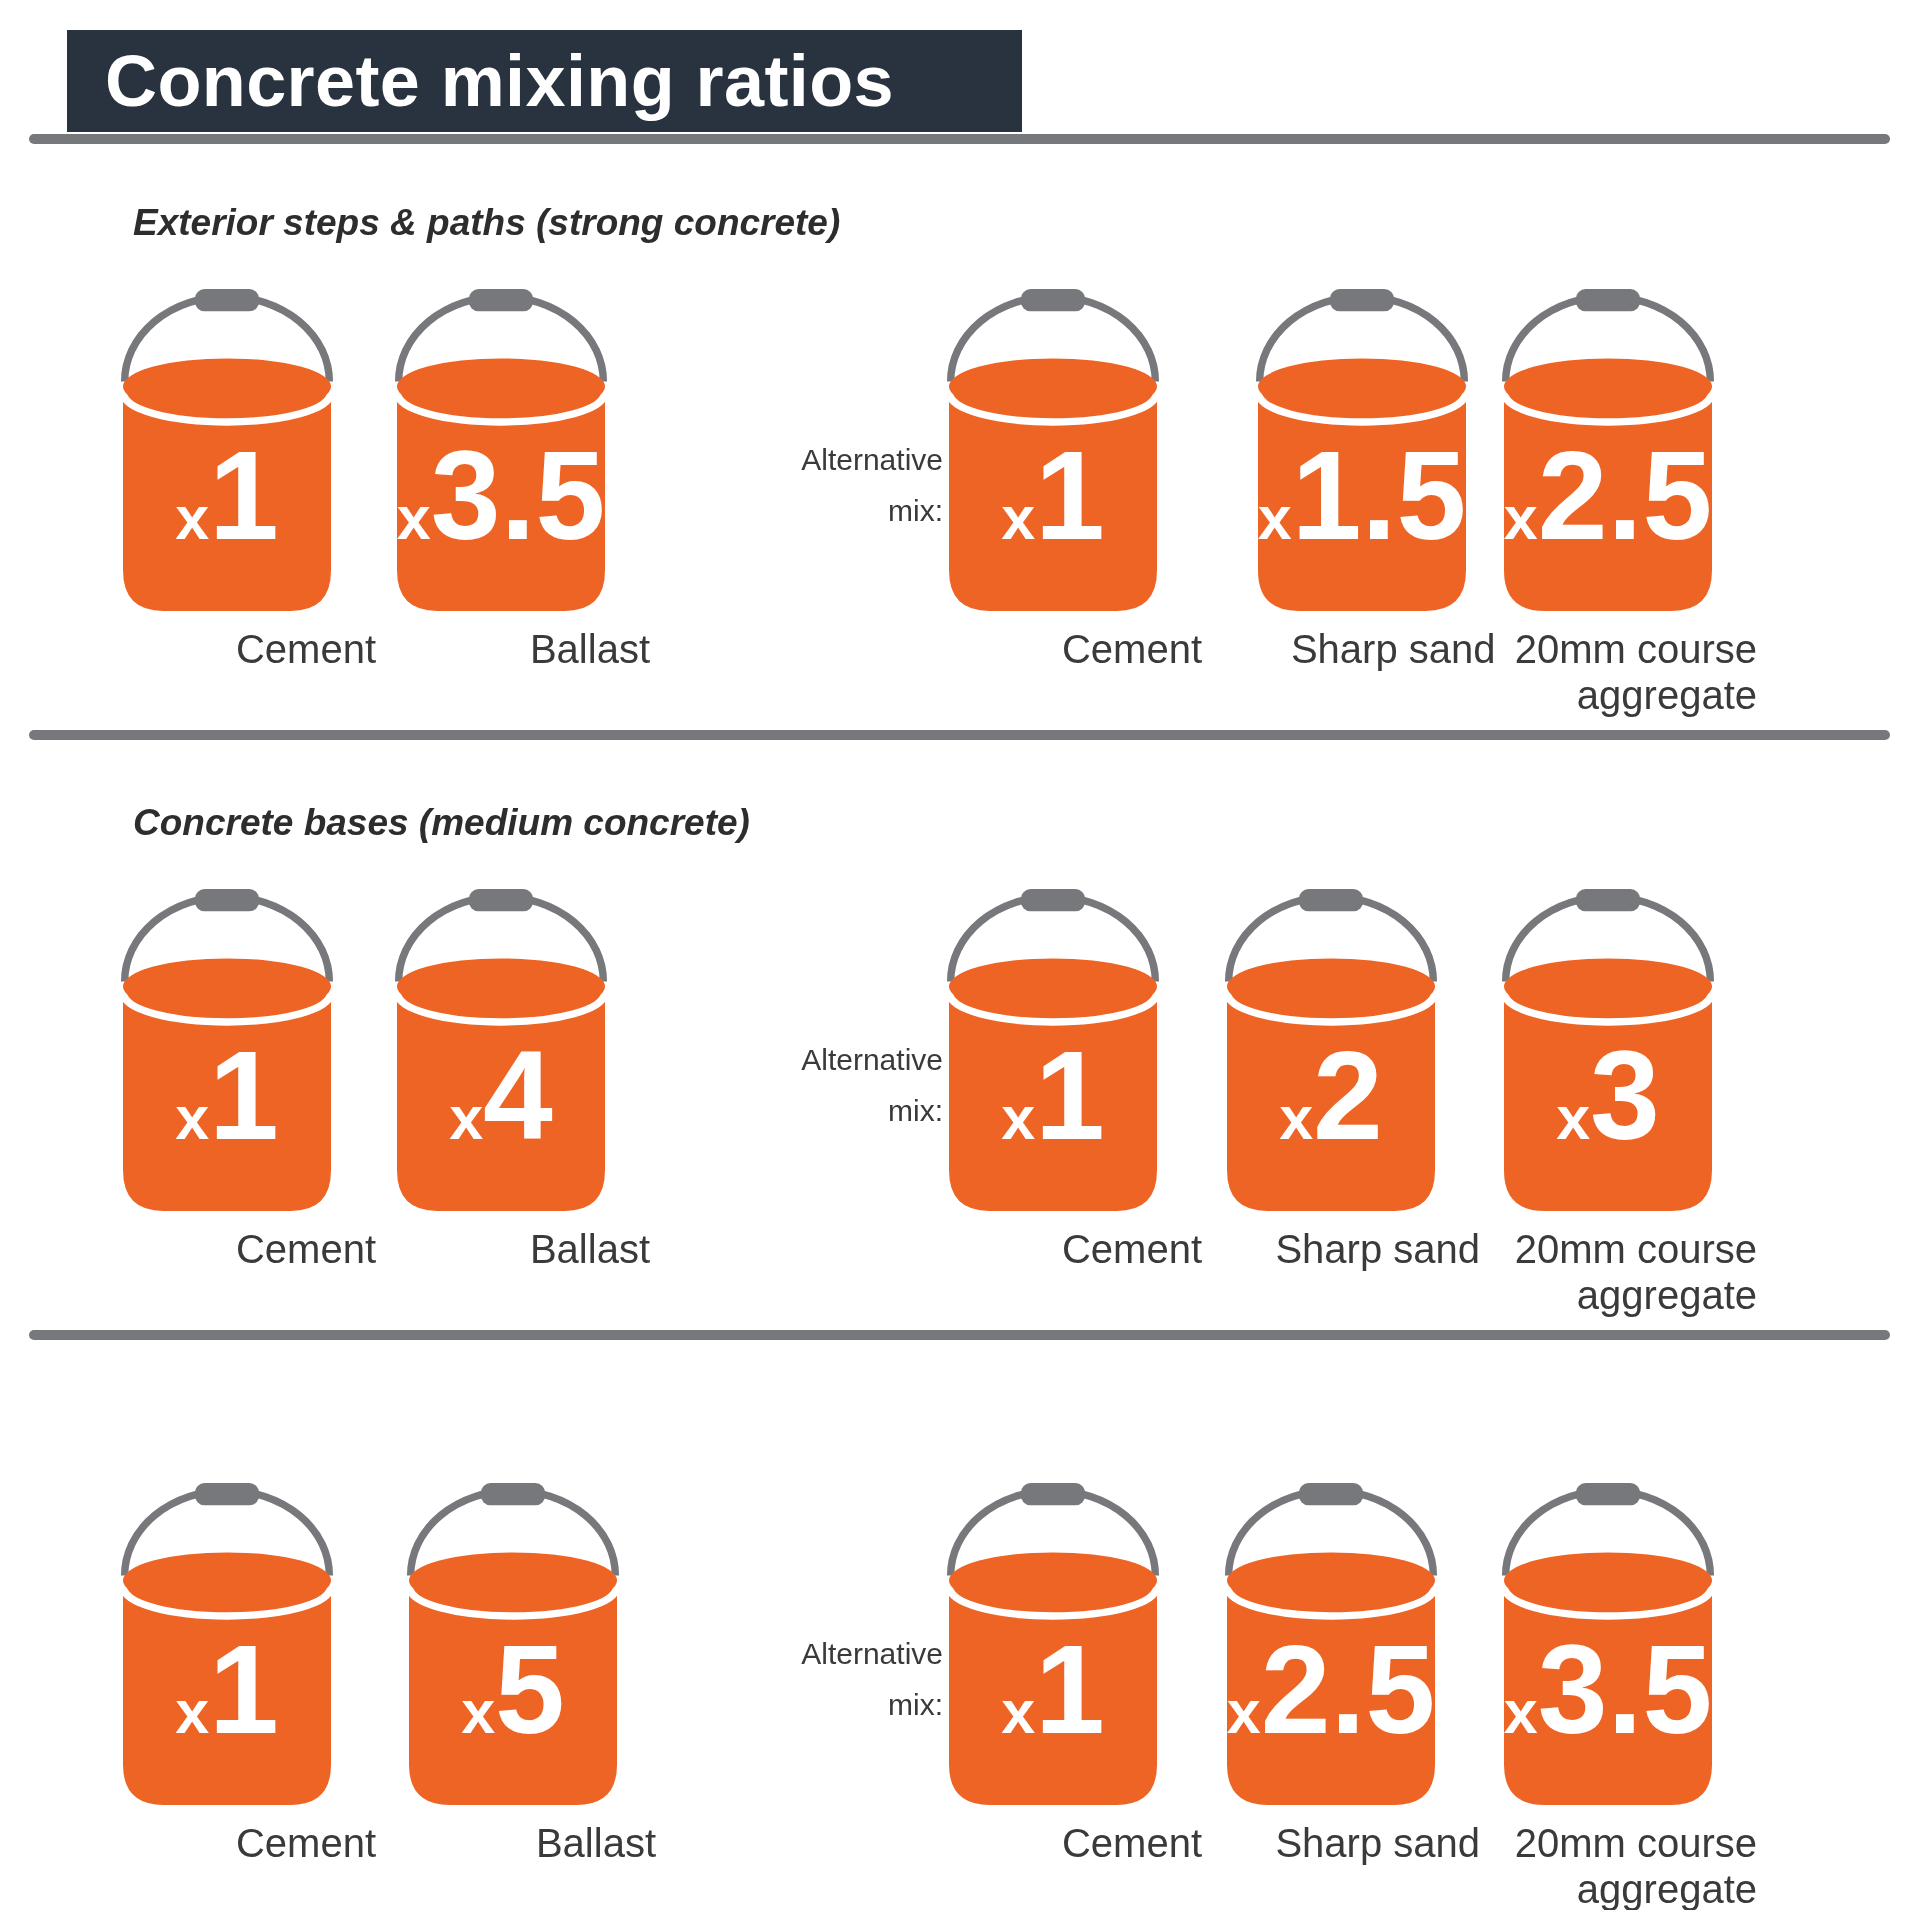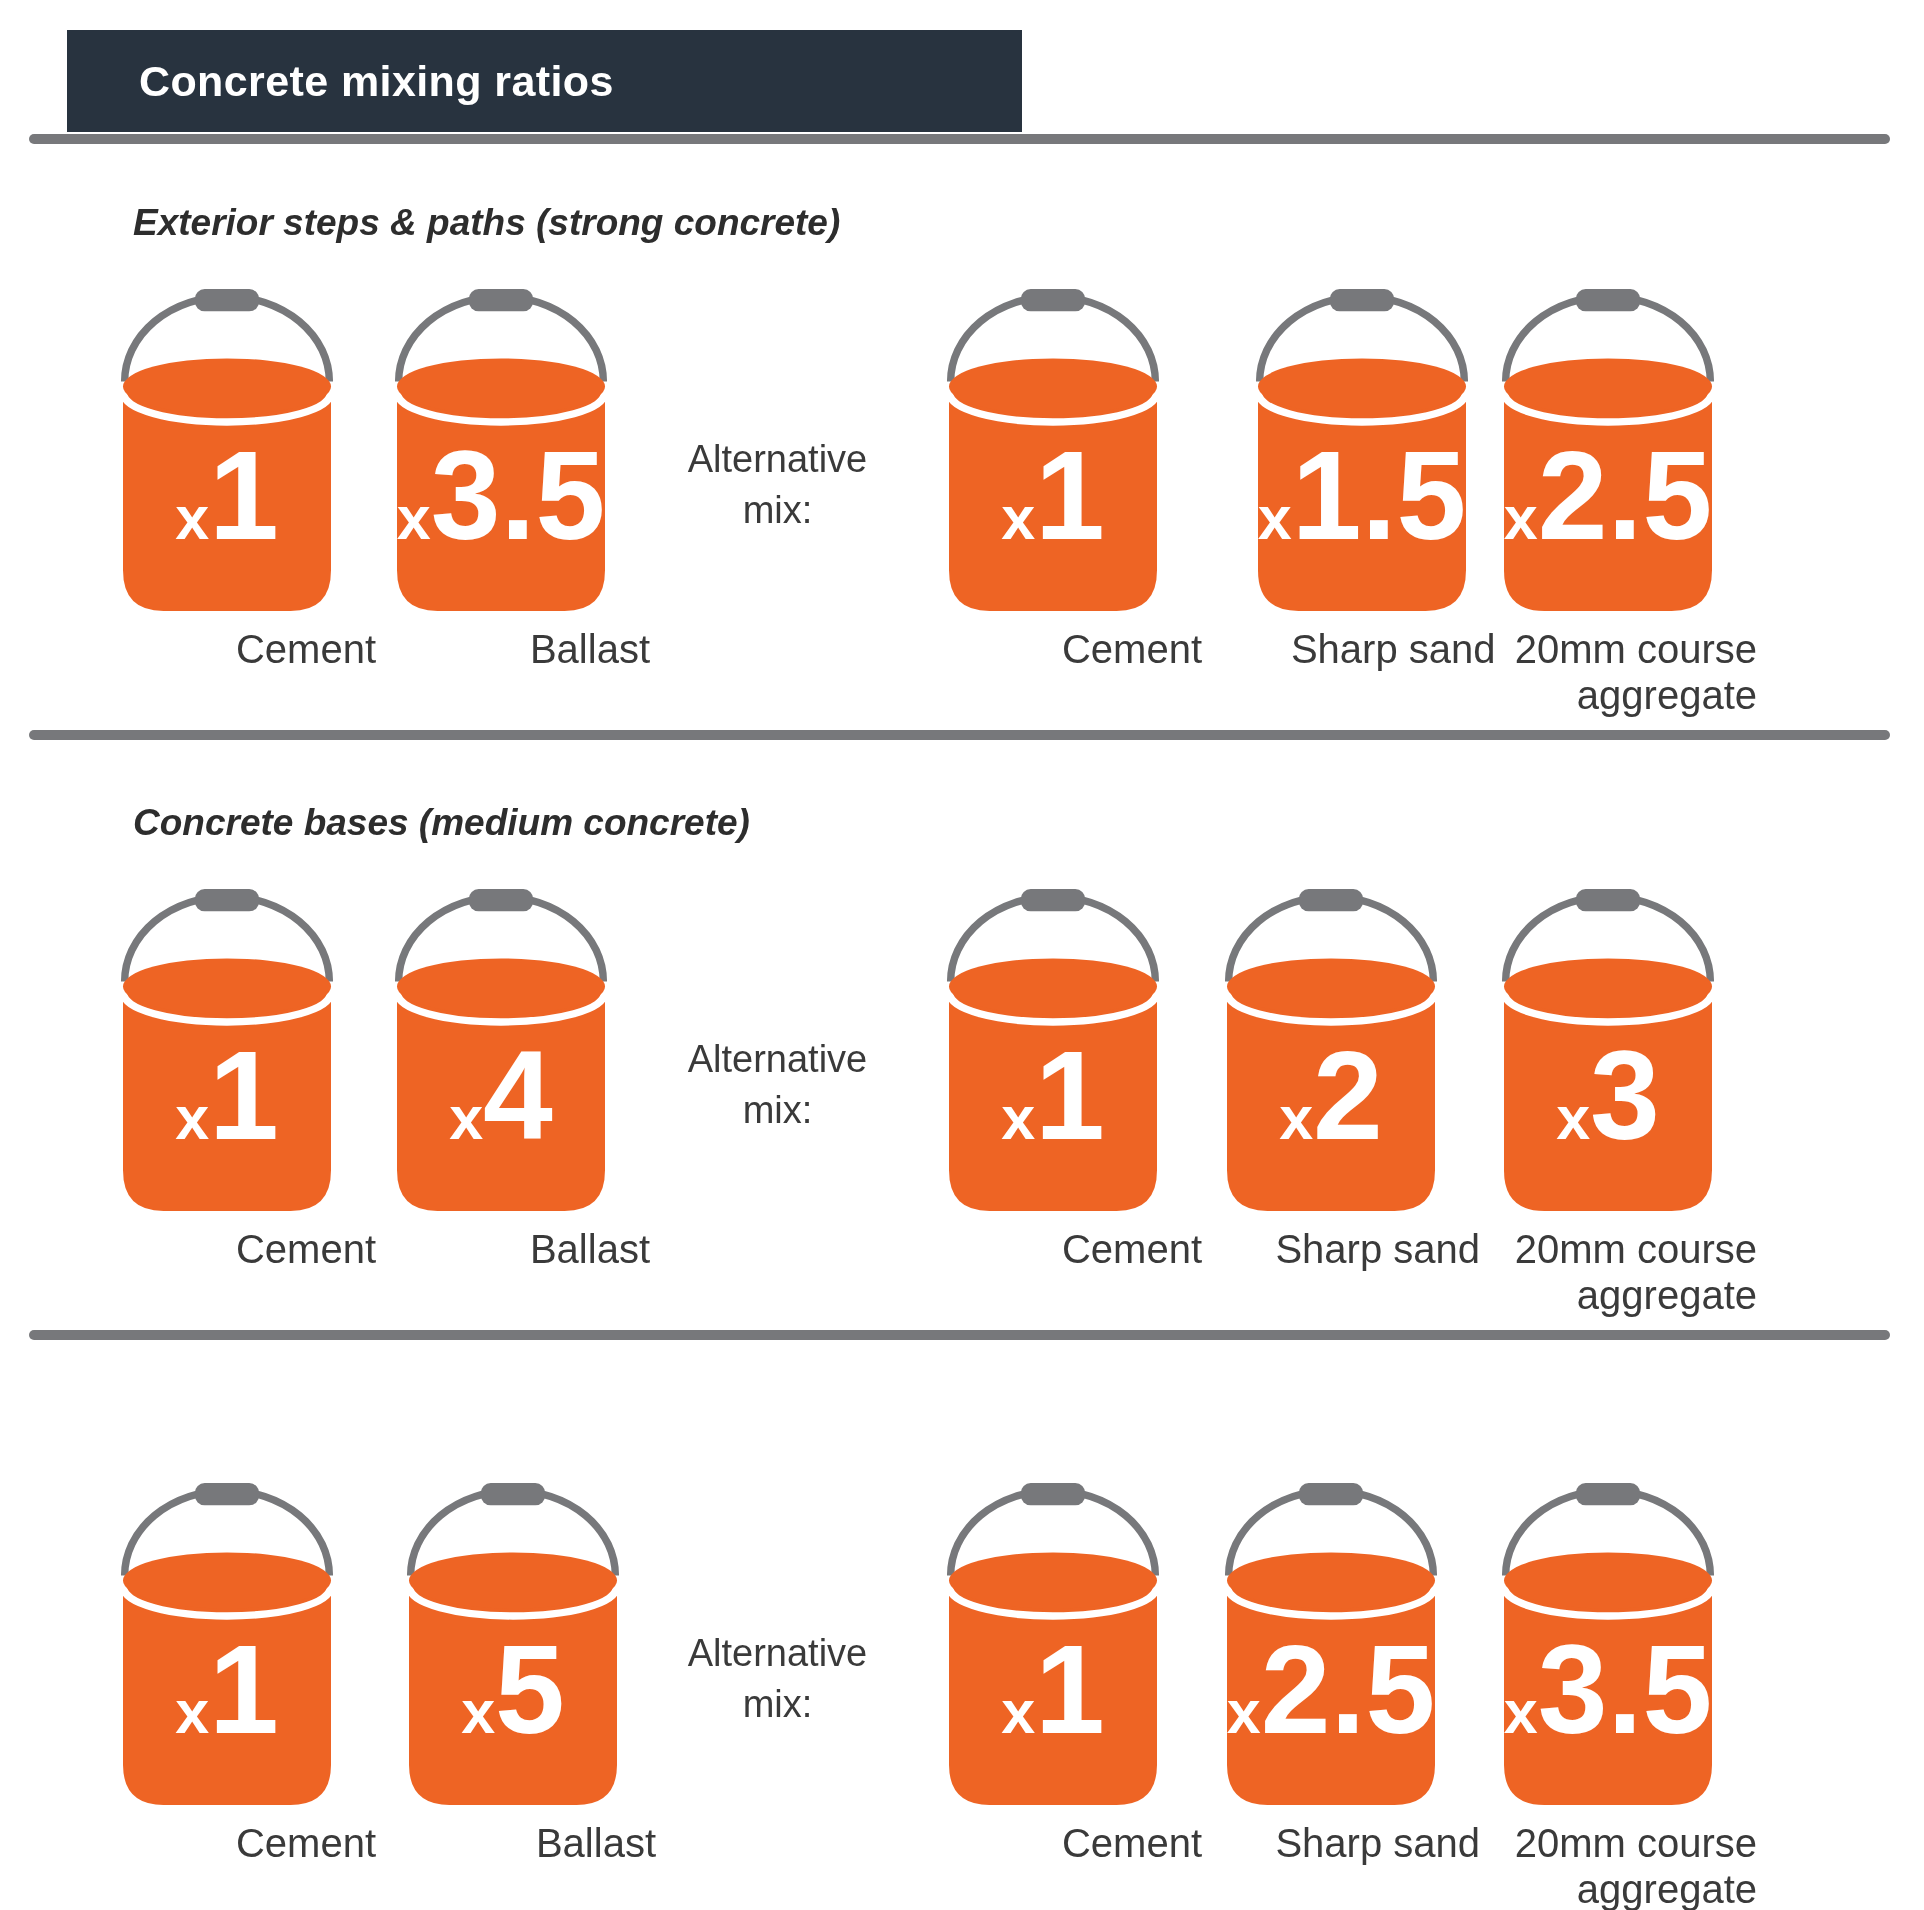--- a/index.html
+++ b/index.html
@@ -19,40 +19,40 @@
     overflow:hidden;
     font-family:"Liberation Sans","DejaVu Sans",sans-serif;
   }
   .title-bar{
     position:absolute;left:67px;top:30px;width:955px;height:102px;
     background:var(--navy);
     display:flex;align-items:center;
     z-index:2;
   }
   .title-bar h1{
-    margin:0;padding-left:72px;
-    font-size:43px;font-weight:bold;color:#fff;letter-spacing:0.4px;
+    margin:0;padding-left:38px;
+    font-size:72px;font-weight:bold;color:#fff;letter-spacing:0.4px;
     white-space:nowrap;
   }
   .rule{
     position:absolute;left:29px;top:134px;width:1861px;height:10px;
     background:var(--divider);border-radius:5.8px;z-index:1;
   }
   section{
     position:absolute;left:0;width:1924px;height:600px;
   }
   .sec-heading{
     position:absolute;left:117px;top:43px;margin:16px;
     font-size:37px;font-weight:bold;color:var(--heading);
     white-space:nowrap;
     font-style:italic;
   }
   .alt-label{
     position:absolute;left:612px;width:331px;top:291px;
-    text-align:center;font-size:38px;line-height:51px;color:var(--label);
+    text-align:right;font-size:30px;line-height:51px;color:var(--label);
   }
   .bucket{
     position:absolute;top:146px;width:208px;height:322px;
   }
   .bucket svg{display:block;width:208px;height:322px;overflow:visible;}
   .handle{fill:none;stroke:var(--gray);stroke-width:9;}
   .grip{fill:var(--gray);}
   .bodyshape{fill:var(--orange);}
   .contents{fill:var(--orange);}
   .rim{fill:none;stroke:#ffffff;stroke-width:9;}

